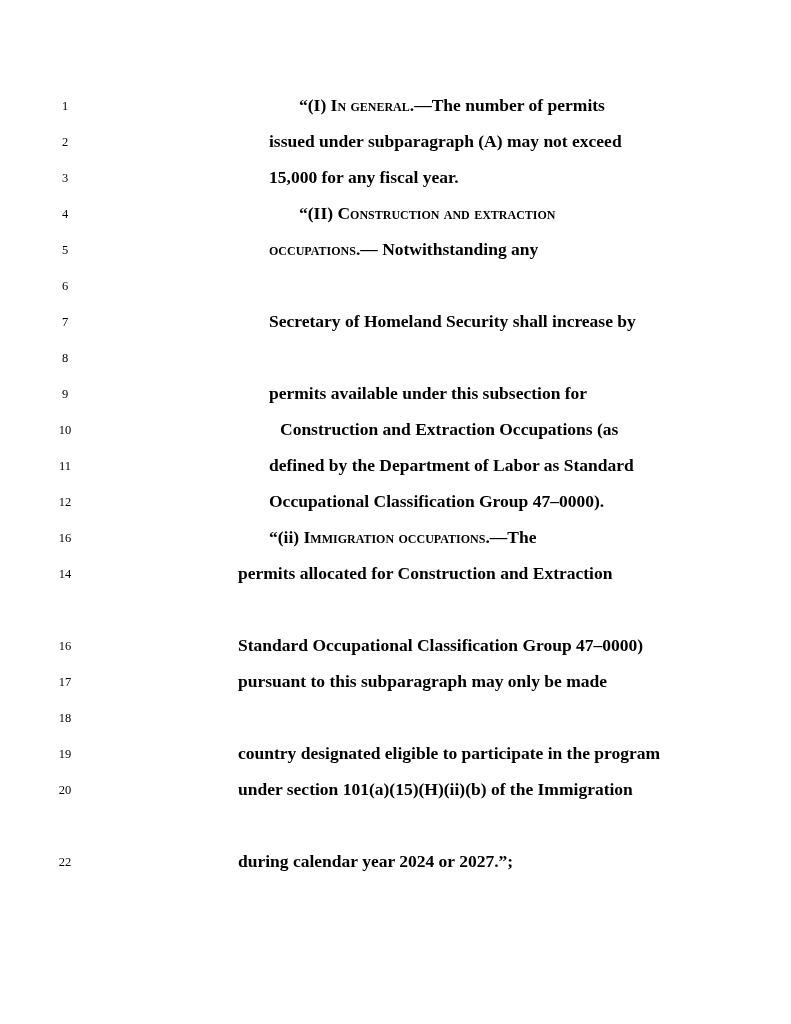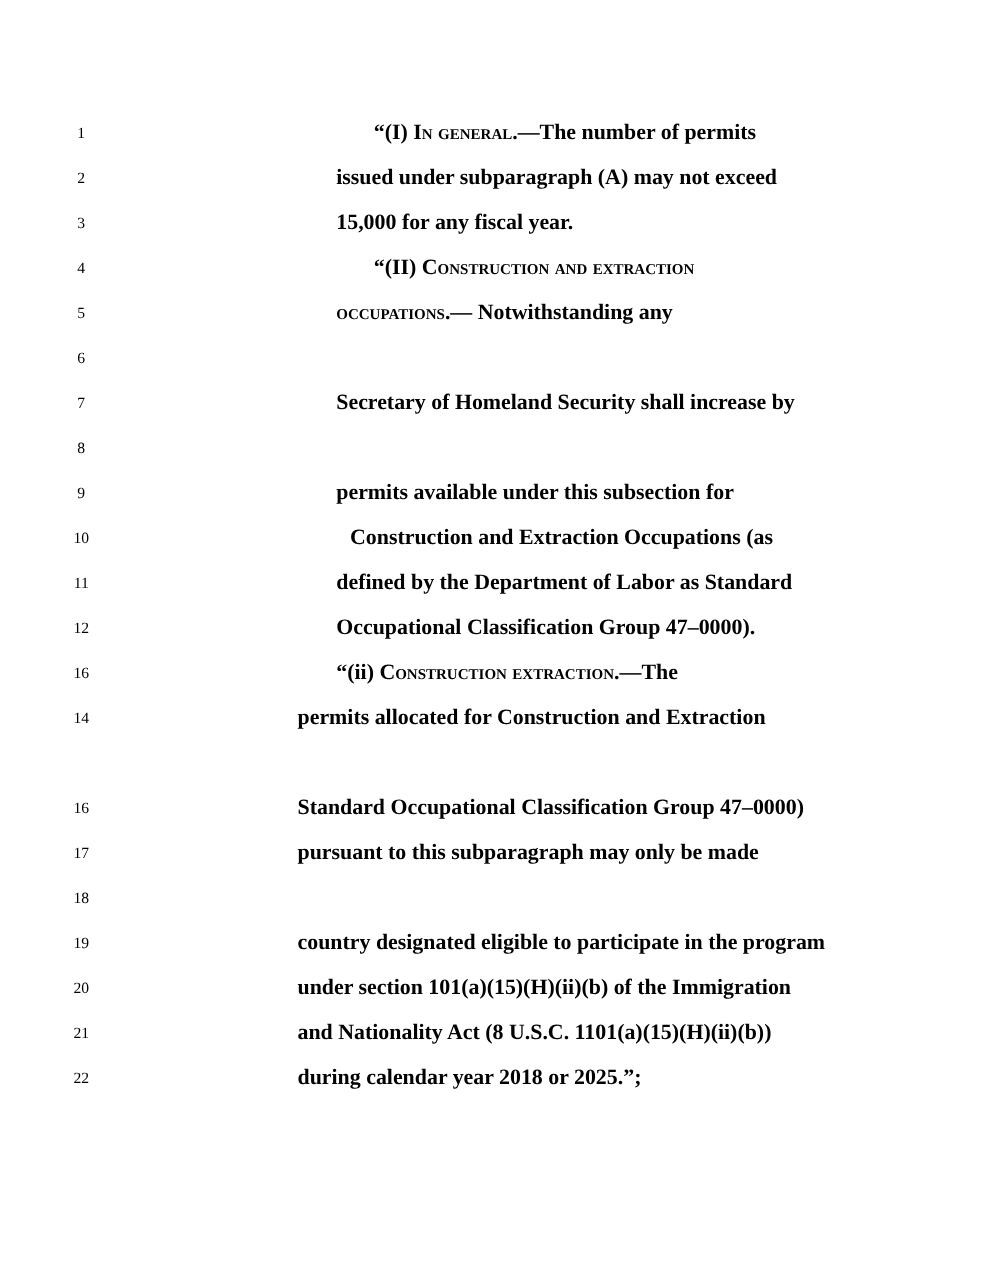--- a/index.html
+++ b/index.html
@@ -108,21 +108,21 @@
     <span class="txt" style="left:269px">defined by the Department of Labor as Standard</span>
   </div>
 
   <div class="line" style="top:492px">
     <span class="ln">12</span>
     <span class="txt" style="left:269px">Occupational Classification Group 47–0000).</span>
   </div>
 
   <div class="line" style="top:528px">
     <span class="ln">16</span>
-    <span class="txt" style="left:269px"><span>“(ii) </span><span class="sc">Construction extraction</span><span>.—The</span></span>
+    <span class="txt" style="left:269px"><span>“(ii) </span><span class="sc">Immigration occupations</span><span>.—The</span></span>
   </div>
 
   <div class="line" style="top:564px">
     <span class="ln">14</span>
     <span class="txt" style="left:238px">permits allocated for Construction and Extraction</span>
   </div>
 
 
   <div class="line" style="top:636px">
     <span class="ln">16</span>
@@ -141,23 +141,19 @@
   <div class="line" style="top:744px">
     <span class="ln">19</span>
     <span class="txt" style="left:238px">country designated eligible to participate in the program</span>
   </div>
 
   <div class="line" style="top:780px">
     <span class="ln">20</span>
     <span class="txt" style="left:238px">under section 101(a)(15)(H)(ii)(b) of the Immigration</span>
   </div>
 
-  <div class="line" style="top:816px">
-    <span class="ln">21</span>
-    <span class="txt" style="left:238px">and Nationality Act (8 U.S.C. 1101(a)(15)(H)(ii)(b))</span>
-  </div>
 
   <div class="line" style="top:852px">
     <span class="ln">22</span>
-    <span class="txt" style="left:238px">during calendar year 2018 or 2025.”;</span>
+    <span class="txt" style="left:238px">during calendar year 2024 or 2027.”;</span>
   </div>
 
 </div>
 
 </body></html>

